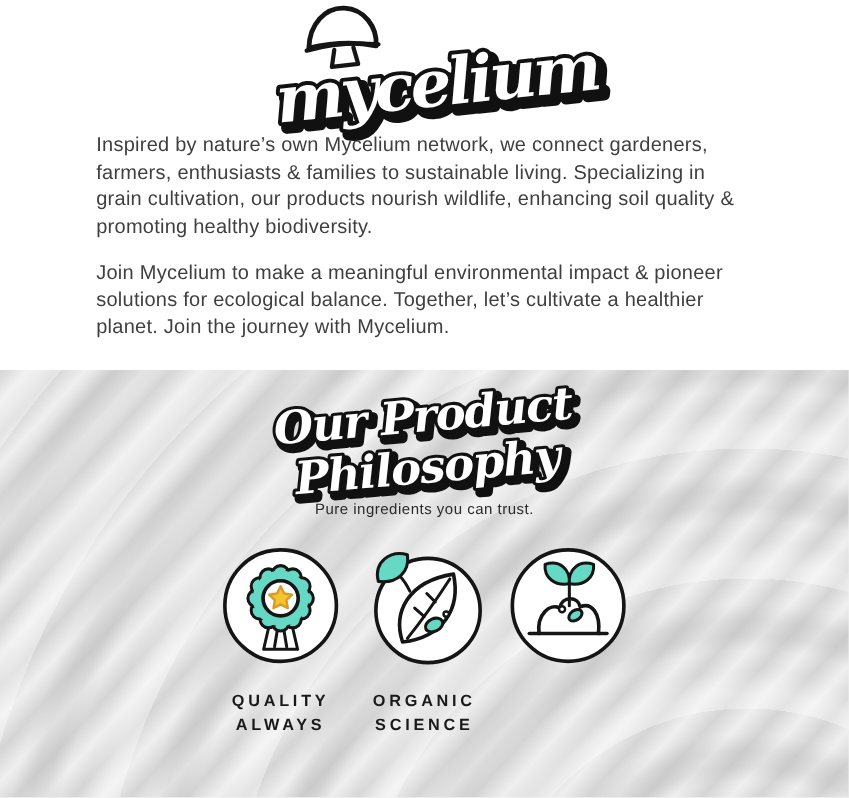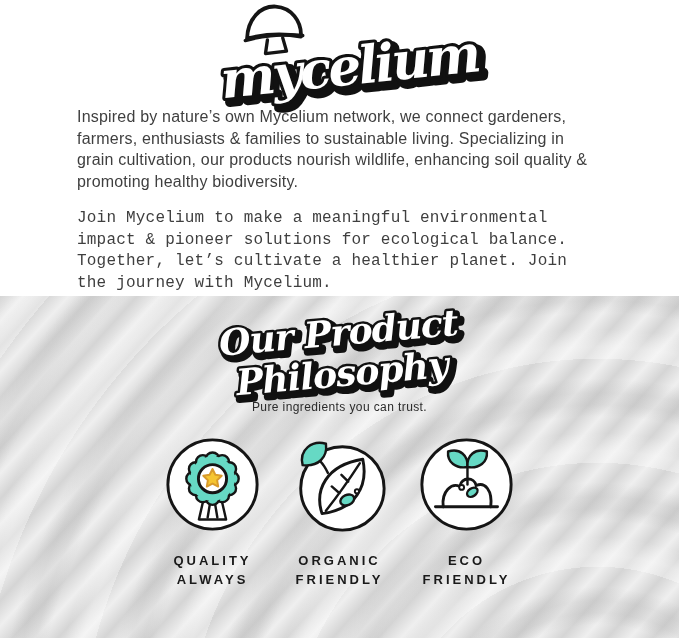--- a/index.html
+++ b/index.html
@@ -15,34 +15,34 @@
     font-family:"Liberation Sans",sans-serif;}
   .page{width:679px;height:638px;display:flex;flex-direction:column;}
 
   
   .header-section{height:296px;background:#ffffff;display:flex;flex-direction:column;
     align-items:center;padding-top:2px;}
   .logo-svg{display:block;width:310px;height:100px;overflow:visible;}
   .script-text{font-family:"DejaVu Serif",serif;font-style:italic;font-weight:bold;}
   .intro{width:525px;color:var(--body-text);font-size:16px;
     line-height:21.5px;letter-spacing:.2px;margin-top:4px;}
-  .intro + .intro{margin-top:16px;font-family:Liberation Mono, monospace;}
+  .intro + .intro{margin-top:16px;}
 
   
   .philosophy-section{height:342px;display:flex;flex-direction:column;align-items:center;
     background-color:#e7e7e7;
     background-image:
       repeating-radial-gradient(circle at 88% 140%,
         rgba(255,255,255,.35) 0 12px, rgba(255,255,255,0) 30px 46px,
         rgba(150,150,150,.16) 58px 70px, rgba(255,255,255,0) 84px 104px),
       repeating-linear-gradient(132deg,#d5d5d5 0px,#efefef 17px,#d5d5d5 34px);
   }
   .heading-svg{display:block;width:320px;height:86px;margin-top:14px;overflow:visible;}
   .subtitle{font-size:12px;color:#2b2b2b;letter-spacing:.4px;margin-top:4px;}
-  .features-row{display:flex;gap:30px;margin-top:22px;}
+  .features-row{display:flex;gap:18px;margin-top:22px;}
   .feature{display:flex;flex-direction:column;align-items:center;width:97px;}
   .feature-icon{width:97px;height:97px;display:block;}
   .feature-label{margin-top:18px;text-align:center;color:var(--label-text);
     font-size:13px;font-weight:bold;letter-spacing:3px;line-height:19px;}
 </style>
 </head>
 <body>
 
 <div class="page">
 
@@ -115,37 +115,33 @@
           <circle cx="53" cy="54" r="43" style="fill:#fff;stroke:var(--ink);stroke-width:3;"></circle>
           <path d="M32,80 C24,56 36,30 74,24 C80,52 66,76 32,80 Z" style="fill:#fff;stroke:var(--ink);stroke-width:3;stroke-linejoin:round;"></path>
           <path d="M36,77 C48,62 60,45 71,28 M50,59 L42,52 M59,47 L52,40" style="fill:none;stroke:var(--ink);stroke-width:2.5;stroke-linecap:round;"></path>
           <ellipse cx="0" cy="0" rx="7.5" ry="5.2" transform="translate(58,66) rotate(-25)" style="fill:var(--accent-teal);stroke:var(--ink);stroke-width:2.5;"></ellipse>
           <circle cx="68" cy="57" r="2.2" style="fill:#fff;stroke:var(--ink);stroke-width:2;"></circle>
           <path d="M12,30 C8,14 22,4 36,8 C38,22 28,32 12,30 Z" style="fill:var(--accent-teal);stroke:var(--ink);stroke-width:2.5;stroke-linejoin:round;"></path>
           <path d="M30,26 C34,30 36,34 38,38" style="fill:none;stroke:var(--ink);stroke-width:2.5;stroke-linecap:round;"></path>
         </svg>
         <div class="feature-label">
           <div>ORGANIC</div>
-          <div>FRIENDLY</div>
+          <div>SCIENCE</div>
         </div>
       </div>
 
       <div class="feature">
         <svg class="feature-icon" viewBox="0 0 100 100">
           <circle cx="50" cy="50" r="46" style="fill:#fff;stroke:var(--ink);stroke-width:3;"></circle>
           <path d="M26,73 C24,57 35,48 43,52 C45,42 58,42 60,51 C69,47 77,56 75,73" style="fill:#fff;stroke:var(--ink);stroke-width:3;stroke-linecap:round;"></path>
           <path d="M18,73 L82,73" style="fill:none;stroke:var(--ink);stroke-width:3;stroke-linecap:round;"></path>
           <path d="M51,50 C51,42 51,36 51,30" style="fill:none;stroke:var(--ink);stroke-width:2.5;stroke-linecap:round;"></path>
           <path d="M51,32 C39,34 30,27 31,16 C43,12 52,20 51,32 Z" style="fill:var(--accent-teal);stroke:var(--ink);stroke-width:2.5;stroke-linejoin:round;"></path>
           <path d="M51,32 C63,34 72,27 71,16 C59,12 50,20 51,32 Z" style="fill:var(--accent-teal);stroke:var(--ink);stroke-width:2.5;stroke-linejoin:round;"></path>
           <ellipse cx="0" cy="0" rx="6" ry="4" transform="translate(56,58) rotate(-35)" style="fill:var(--accent-teal);stroke:var(--ink);stroke-width:2.5;"></ellipse>
           <circle cx="45" cy="53" r="2.5" style="fill:#fff;stroke:var(--ink);stroke-width:2;"></circle>
         </svg>
-        <div class="feature-label">
-          <div>ECO</div>
-          <div>FRIENDLY</div>
-        </div>
       </div>
 
 
     </div>
   </div>
 </div>
 
 </body></html>

